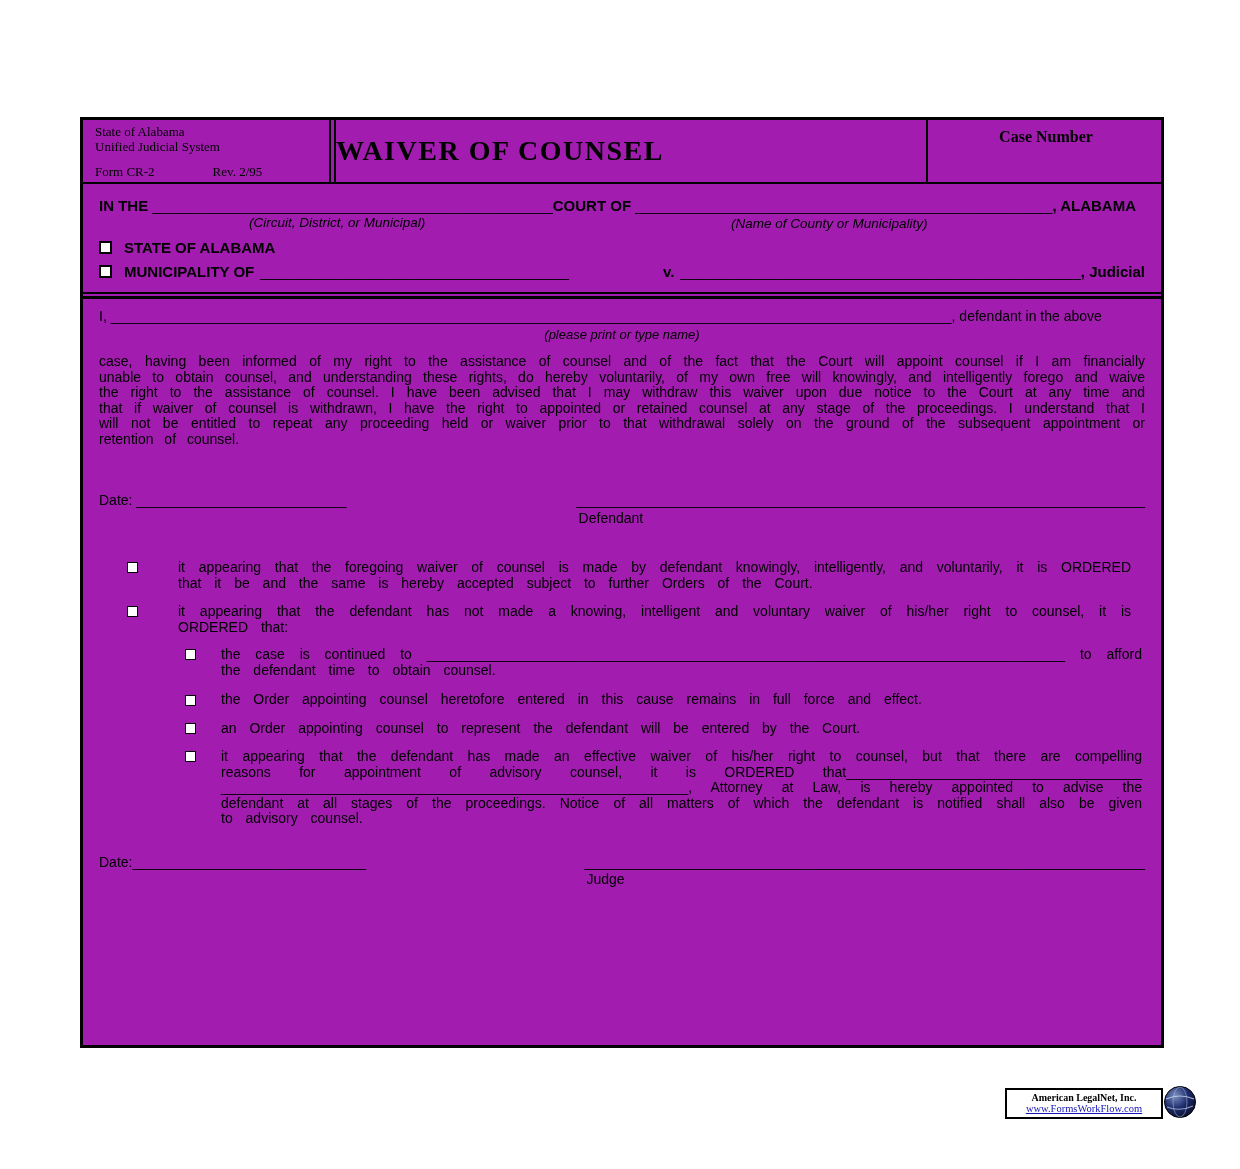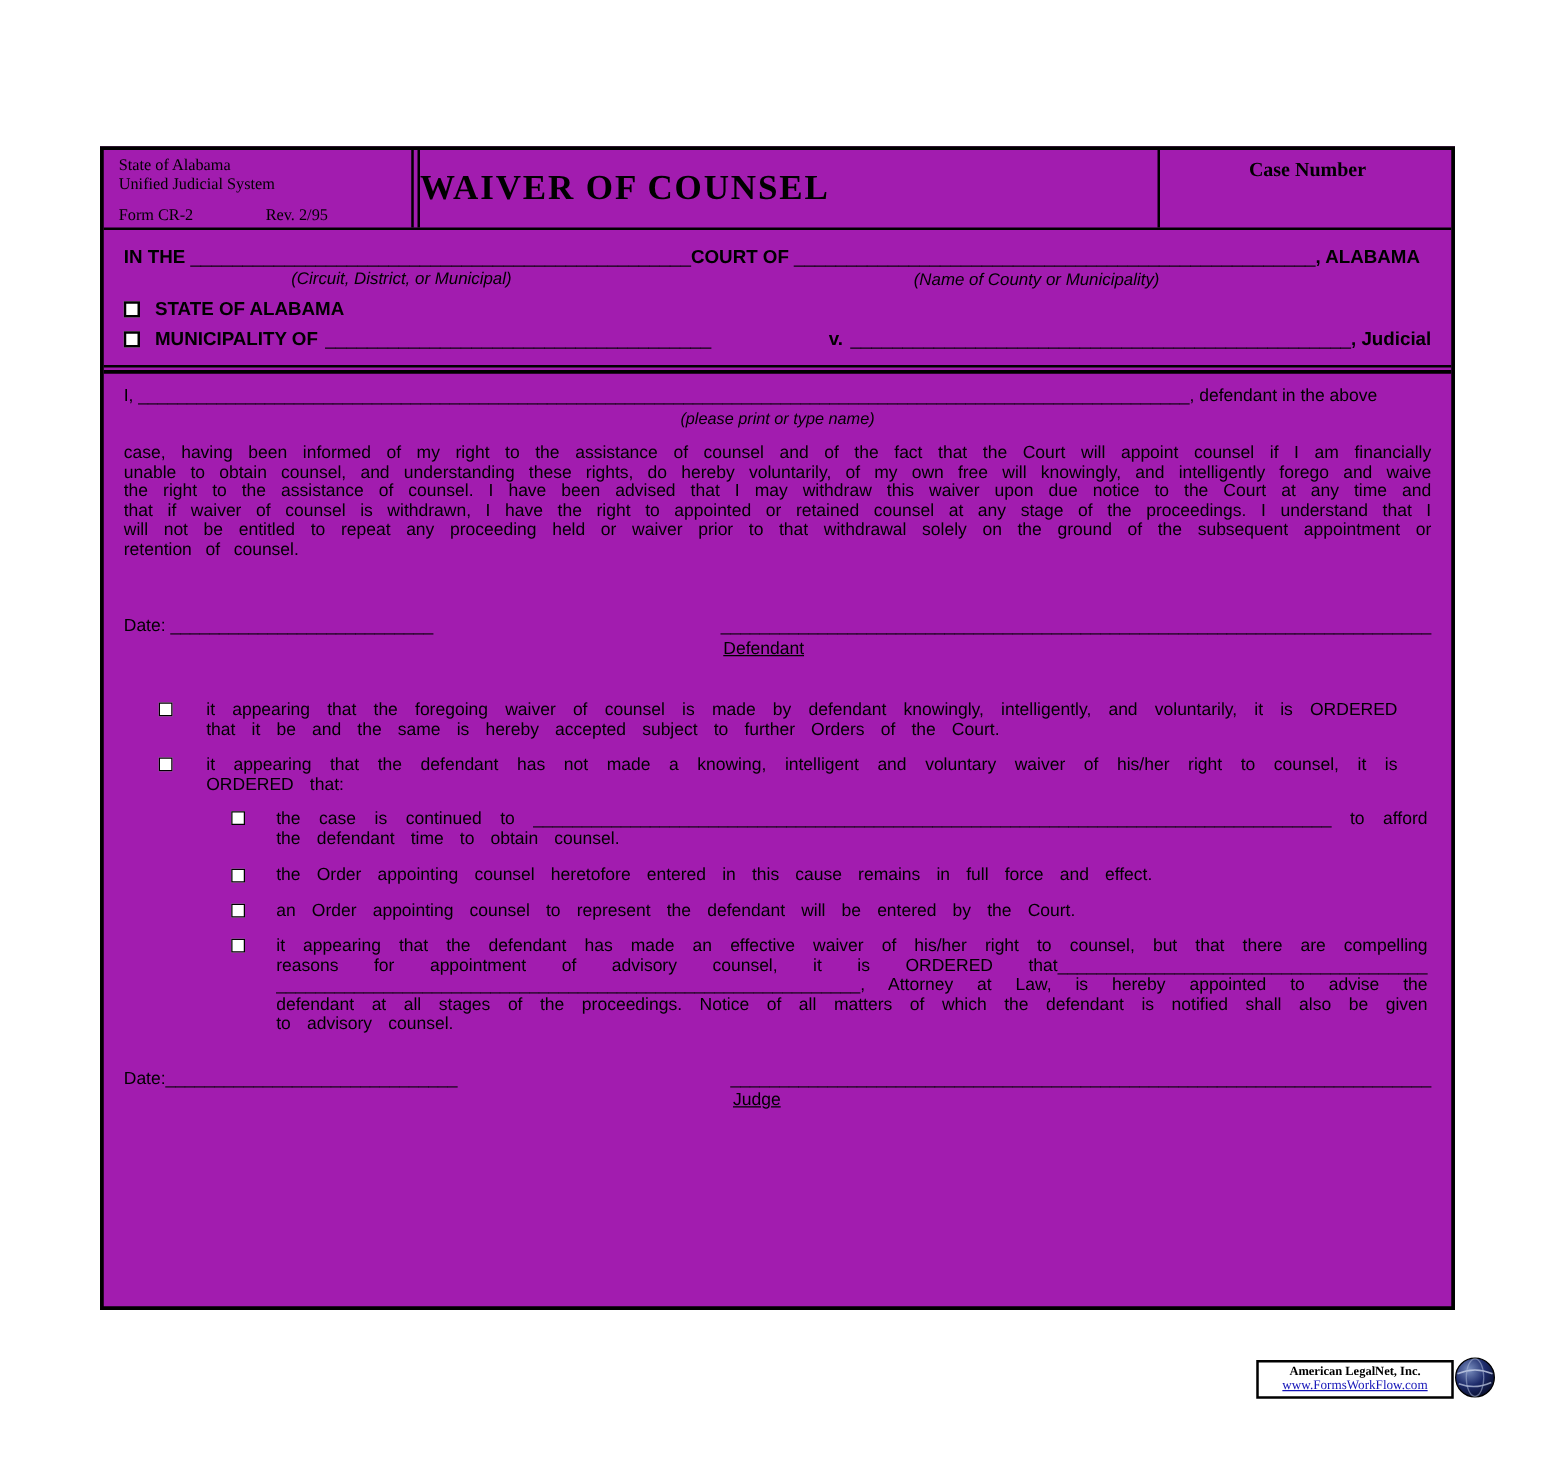--- a/index.html
+++ b/index.html
@@ -31,21 +31,21 @@
   }
   .h-right {
     width:230px; border-left:0; padding-top:8px; text-align:center;
     font-family:"Liberation Serif", serif; font-weight:bold; font-size:16px;
   }
   
   .court { padding:13px 16px 0; font-size:15px; }
   .court-line { white-space:nowrap; font-weight:bold; }
   .blank { font-weight:normal; letter-spacing:0; }
   .hints { position:relative; height:20px; font-style:italic; font-size:13.5px; }
-  .hints .hint1 { position:absolute; left:134px; top:1px; }
+  .hints .hint1 { position:absolute; left:150px; top:1px; }
   .hints .hint2 { position:absolute; left:632px; top:2px; }
   .cb-line { display:flex; align-items:center; font-weight:bold; }
   .cb-line.state { margin-top:5px; }
   .cb-line.muni  { margin-top:7px; padding-bottom:12px; }
   .cbx {
     width:13px; height:13px; border:2px solid #000; display:inline-block;
     flex:none; background:#fff;
   }
   .cbx.small { width:11px; height:11px; border-width:1.5px; }
   .cb-line .cbx { margin-right:12px; }
@@ -55,24 +55,24 @@
   
   .double-rule { margin-top:0; height:7px; border-top:2px solid #000; border-bottom:3px solid #000; }
   
   .main { padding:10px 16px; font-size:14px; line-height:15.5px; }
   .i-line { white-space:nowrap; }
   .name-hint { text-align:center; font-style:italic; font-size:13px; margin-top:2px; }
   .para { margin-top:12px; text-align:justify; word-spacing:7px; }
   .sig-row { display:flex; margin-top:46px; }
   .sig-row.judge { margin-top:28px; }
   .sig-right { margin-left:auto; }
-  .sig-label { margin-top:2px; padding-left:2px;text-decoration:underline; }
+  .sig-label { margin-top:2px; padding-left:2px; }
   .order { display:flex; align-items:flex-start; }
   .order .cbx { margin-top:2px; margin-left:28px; }
-  .order .txt { margin-left:27px; width:953px; text-align:justify; word-spacing:9px; }
+  .order .txt { margin-left:40px; width:953px; text-align:justify; word-spacing:9px; }
   .order.item1 { margin-top:34px; }
   .order.item2 { margin-top:13px; }
   .order.sub .cbx { margin-left:86px; }
   .order.sub .txt { margin-left:25px; width:921px; }
   .order.sub1 { margin-top:12px; }
   .order.sub2 { margin-top:14px;align-items:center; }
   .order.sub3 { margin-top:13px; }
   .order.sub4 { margin-top:13px; }
   
   .legalnet {

